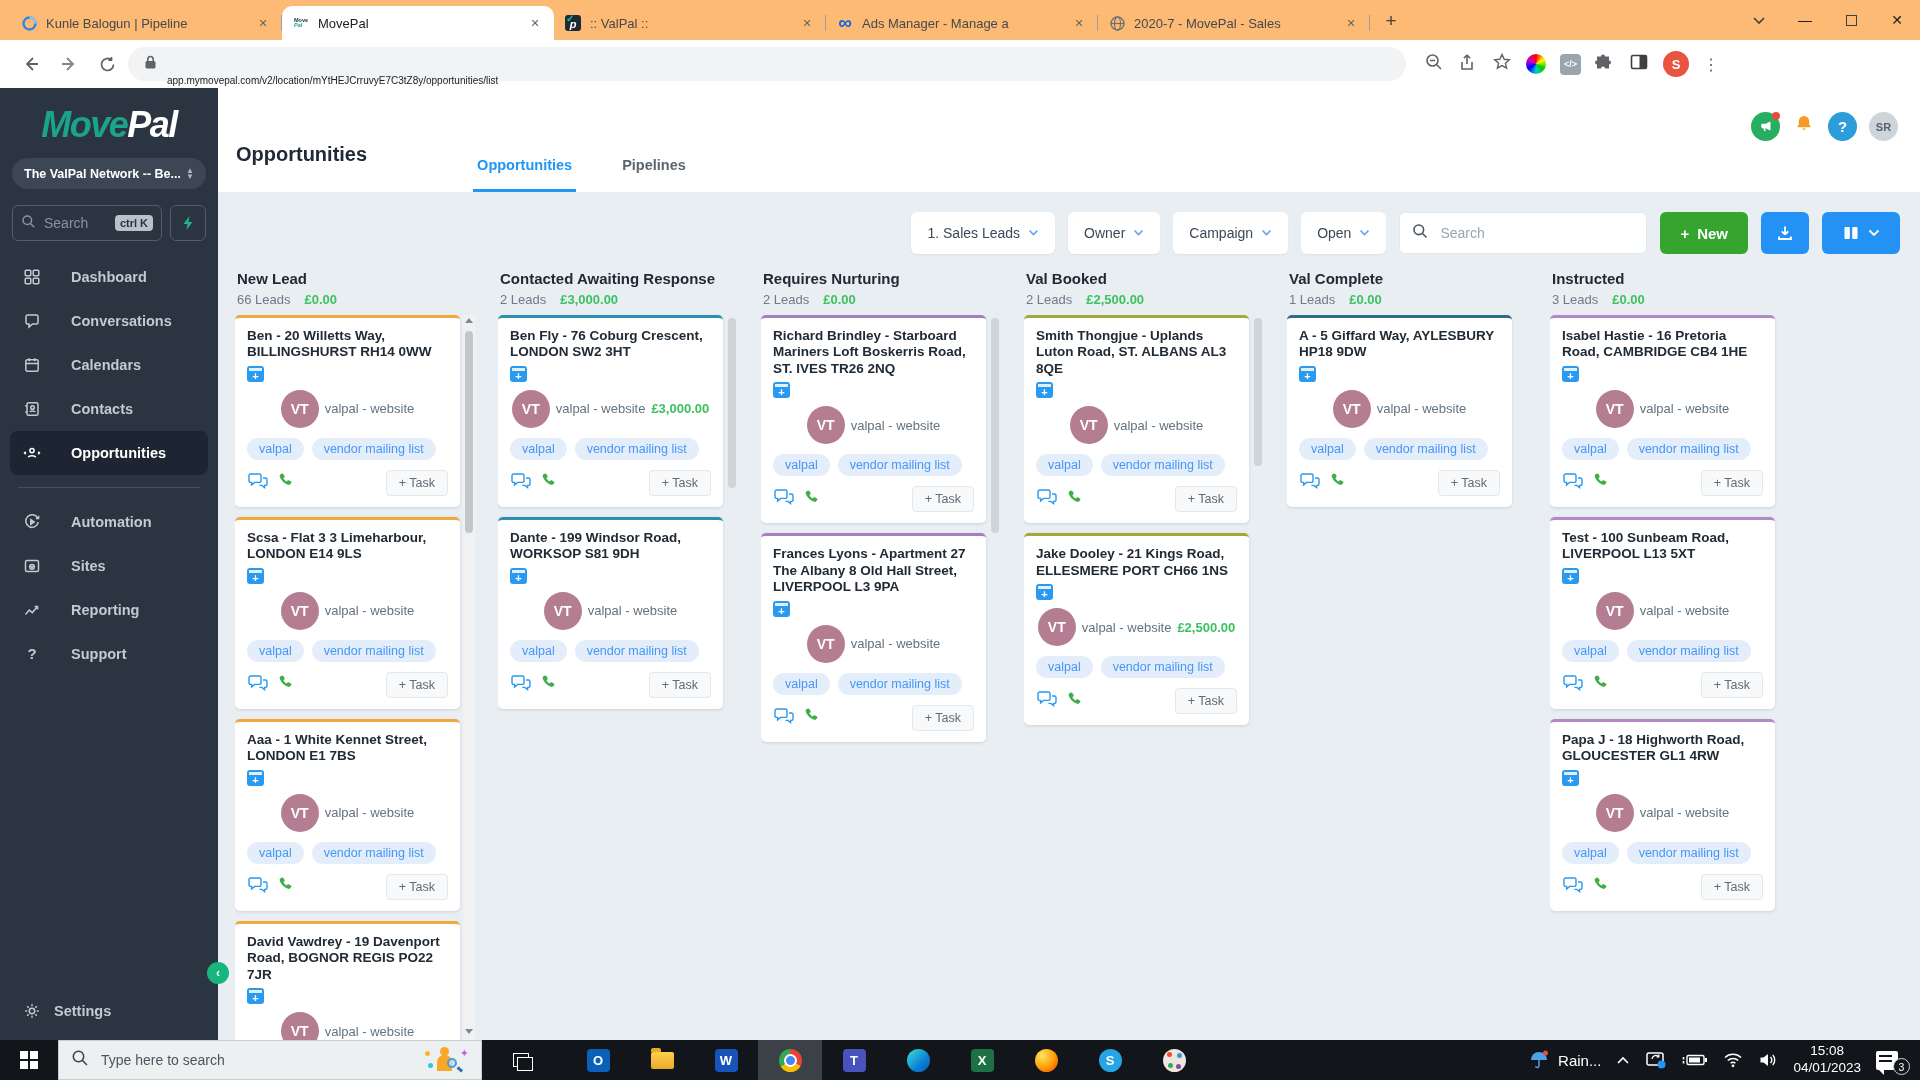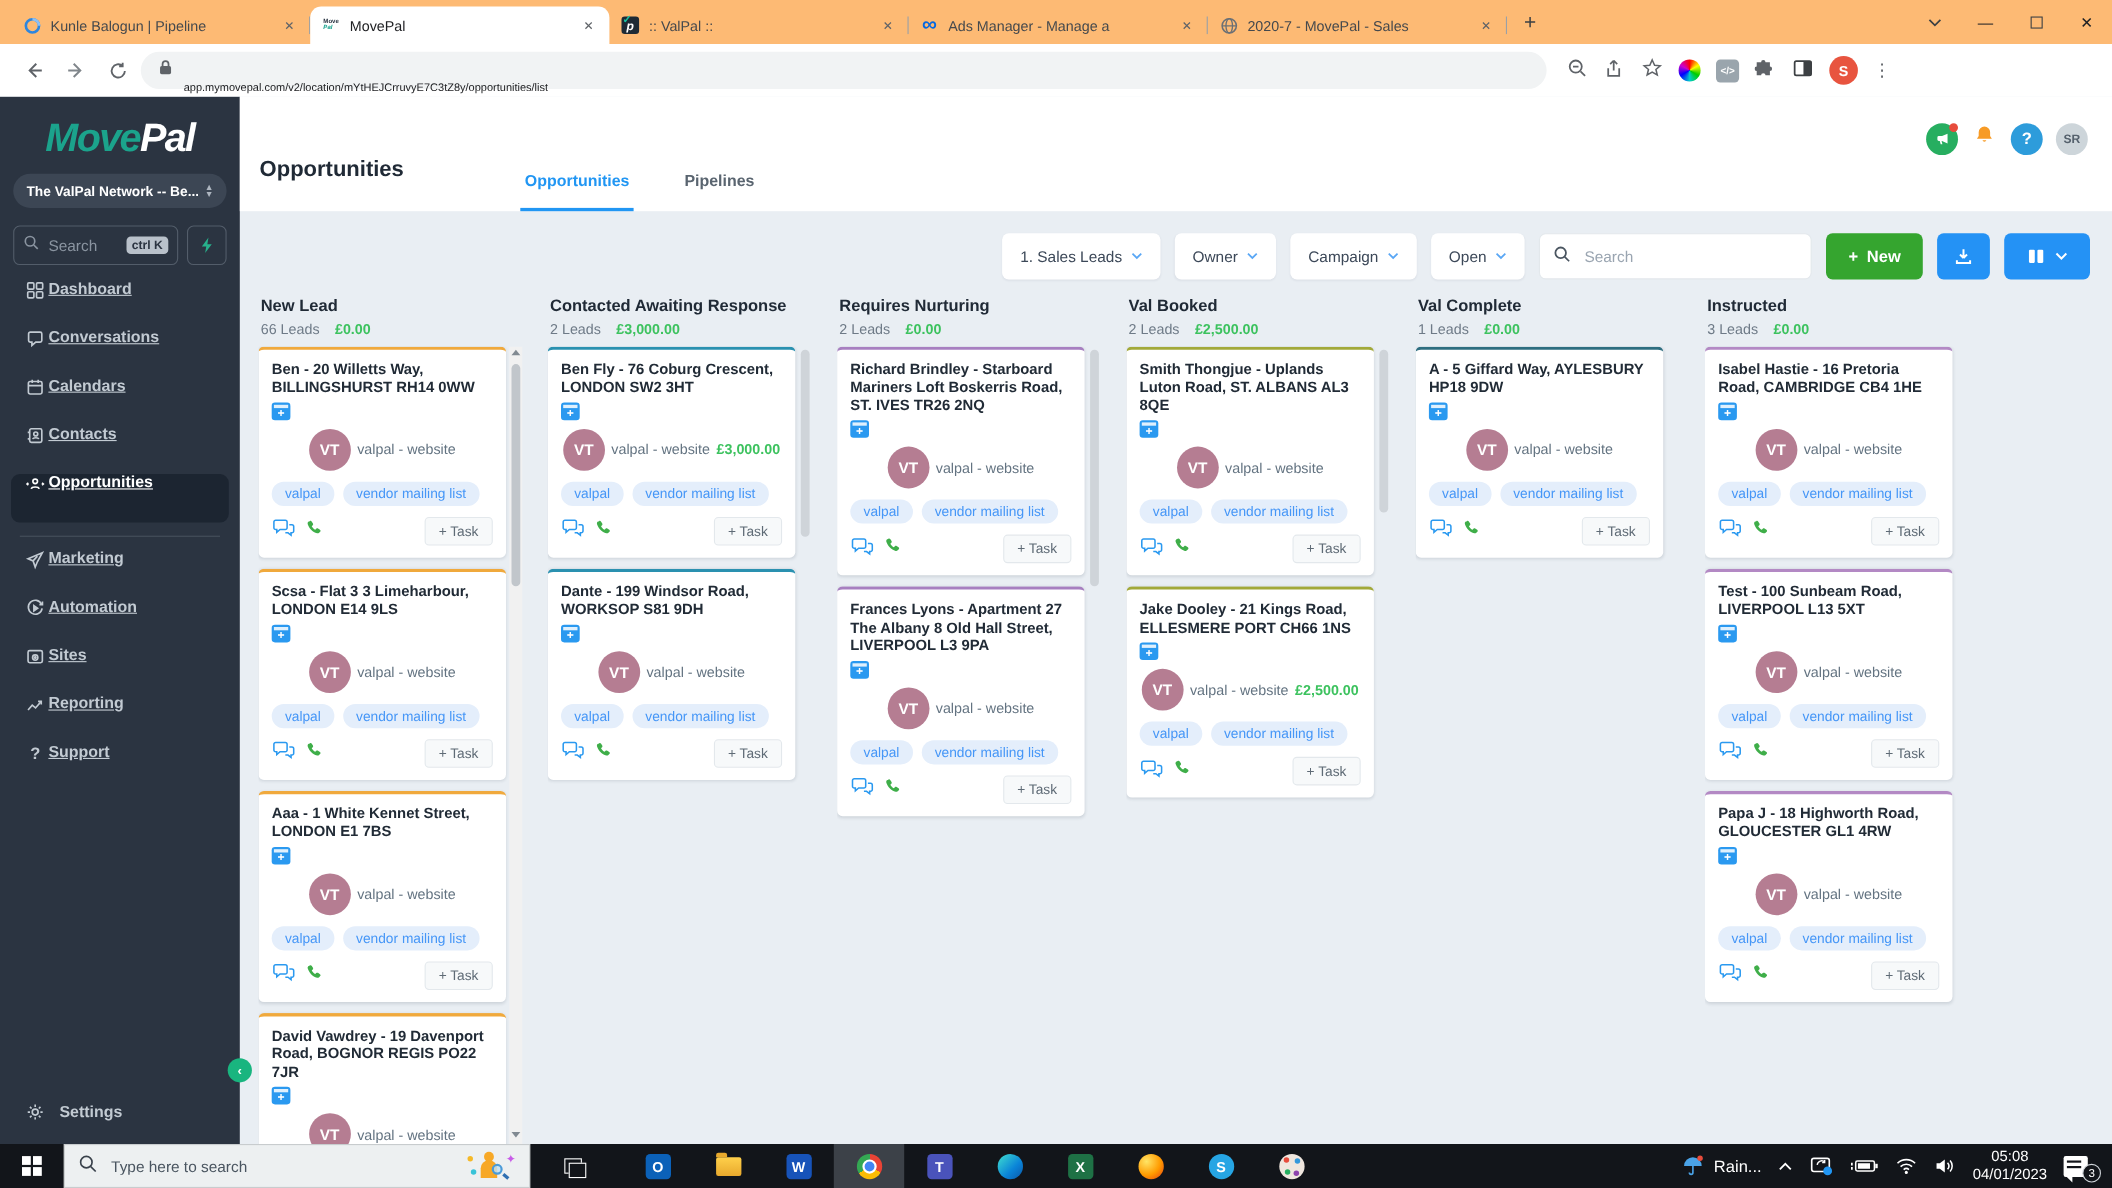--- a/index.html
+++ b/index.html
@@ -54,22 +54,22 @@
   .loc-pill .loc-label{flex:1;white-space:nowrap;overflow:hidden;}
   .updown{display:flex;flex-direction:column;line-height:6px;font-size:8px;color:#aeb6c0;}
   .search-row{margin:16px 12px 6px;display:flex;gap:8px;}
   .sbx{flex:1;border:1px solid #535d6a;border-radius:6px;height:36px;display:flex;align-items:center;
     padding:0 8px;gap:6px;min-width:0;}
   .sbx input{background:transparent;border:none;outline:none;color:#cfd5dc;font-size:14px;flex:1;min-width:0;}
   .sbx input::placeholder{color:#8a94a0;}
   .kbd{background:#b9c1ca;color:#2b3441;border-radius:4px;font-size:11px;padding:2px 5px;font-weight:600;}
   .boltbtn{width:36px;height:36px;border:1px solid #535d6a;border-radius:6px;display:flex;align-items:center;justify-content:center;}
   .nav{padding:8px 10px 0;}
-  .nav-item{display:flex;gap:3px;height:44px;padding:0 13px;border-radius:8px;
-    font-size:14.5px;font-weight:700;color:#c2cad2;cursor:default;text-decoration:underline;}
+  .nav-item{display:flex;align-items:center;gap:30px;height:44px;padding:0 13px;border-radius:8px;
+    font-size:14.5px;font-weight:700;color:#c2cad2;cursor:default;}
   .nav-item.active{background:#1c2531;color:#fff;}
   .nav-ic{width:18px;height:18px;display:flex;align-items:center;justify-content:center;}
   .nav-div{height:1px;background:#46505c;margin:12px 8px;}
   .settings-row{margin-top:auto;display:flex;align-items:center;gap:13px;padding:0 23px;height:58px;
     font-size:14.5px;font-weight:700;color:#c2cad2;}
   .collapse-btn{position:absolute;right:-11px;bottom:56px;width:22px;height:22px;border-radius:50%;background:#19b57f;
     color:#fff;display:flex;align-items:center;justify-content:center;font-size:12px;font-weight:bold;z-index:6;}
 
   .main{flex:1;display:flex;flex-direction:column;min-width:0;}
   .apphead{background:#fff;height:104px;position:relative;display:flex;align-items:flex-end;padding-left:18px;}
@@ -396,29 +396,20 @@
     <span class="nav-ic">
               <svg width="18" height="18" viewBox="0 0 18 18" stroke="currentColor" fill="none" stroke-width="1.5">
                 <circle cx="9" cy="6.6" r="2.1"></circle>
                 <path d="M5.4 13.4c.5-2.2 6.7-2.2 7.2 0"></path>
                 <path d="M2.8 7.9l-1.2 1.1 1.2 1.1M15.2 7.9l1.2 1.1-1.2 1.1"></path>
               </svg>
             </span>
     <span class="nav-label">Opportunities</span>
   </div>
 <div class="nav-div"></div>
-  <div class="nav-item">
-    <span class="nav-ic">
-              <svg width="18" height="18" viewBox="0 0 18 18" stroke="currentColor" fill="none" stroke-width="1.5">
-                <path d="M15.5 2.5L2.5 8l4.6 1.9L9 15.5l2-4.8z"></path>
-                <path d="M7.1 9.9l3.9-4.3"></path>
-              </svg>
-            </span>
-    <span class="nav-label">Marketing</span>
-  </div>
 
   <div class="nav-item">
     <span class="nav-ic">
               <svg width="18" height="18" viewBox="0 0 18 18" stroke="currentColor" fill="none" stroke-width="1.5">
                 <path d="M14.8 5.4A6.3 6.3 0 1 0 15.3 9"></path>
                 <path d="M15.6 2.8v2.8h-2.8"></path>
                 <path d="M7.8 6.6l3.4 2.4-3.4 2.4z" fill="currentColor"></path>
               </svg>
             </span>
     <span class="nav-label">Automation</span>
@@ -1102,21 +1093,21 @@
             </svg>
           </span>
           <span style="display: flex;">
             <svg width="20" height="16" viewBox="0 0 20 16">
               <path d="M2.5 5.5h3L10 2v12L5.5 10.5h-3z" fill="#fff"></path>
               <path d="M12.5 5a4.5 4.5 0 0 1 0 6M14.8 3a7.5 7.5 0 0 1 0 10" stroke="#fff" stroke-width="1.4" fill="none"></path>
             </svg>
           </span>
         </span>
       <div class="clock">
-        <div>05:08</div>
+        <div>15:08</div>
         <div>04/01/2023</div>
       </div>
       <div class="notif">
         <span class="bubble"></span>
         <span class="cnt">3</span>
       </div>
     </div>
   </div>
 </div>
 

